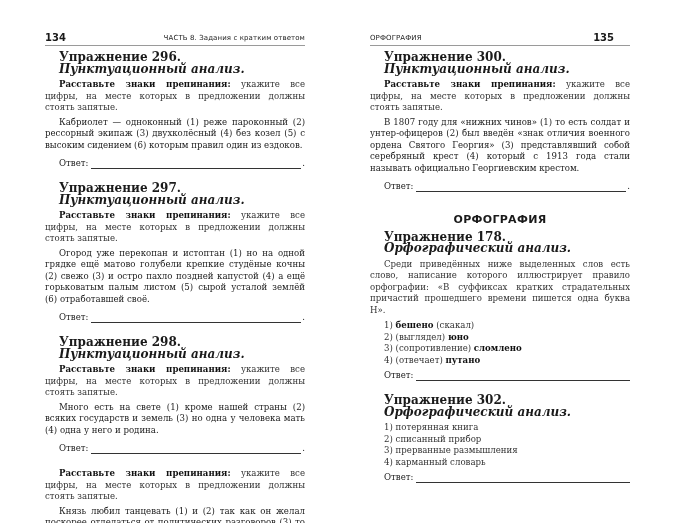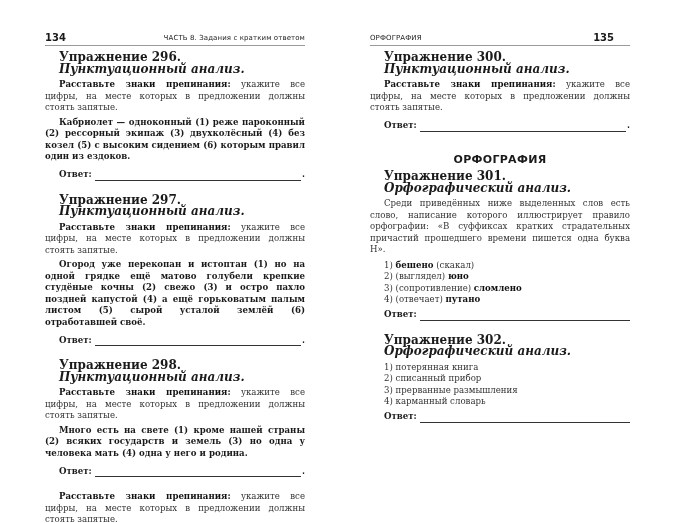--- a/index.html
+++ b/index.html
@@ -18,23 +18,23 @@
   .runhead { position: absolute; top: 1px; font-size: 7px; letter-spacing: 0.1px; color: #222; }
   .left .runhead { right: 0; }
   .right .runhead { left: 0; }
   .content { position: absolute; font-size: 8.6px; line-height: 11.5px; }
   .left .content { left: 45px; top: 52px; width: 260px; }
   .right .content { left: 33px; top: 52px; width: 260px; }
   .ex-title { font-weight: bold; padding-left: 14px; margin: 0 0 4px 0; font-size: 12px; }
   .ex-title .kind { font-style: italic; }
   .instr { text-indent: 14px; margin: 0 0 3px 0; text-align: justify; color: #333; }
   .instr b { color: #111; }
-  .task { text-indent: 14px; margin: 0 0 4px 0; text-align: justify; font-weight: bold; }
+  .task { text-indent: 14px; margin: 0 0 4px 0; text-align: justify; font-weight: normal; }
   .task-plain { text-indent: 14px; margin: 0 0 4px 0; text-align: justify; color: #333; }
-  .answer { display: flex; align-items: flex-end; padding-left: 14px; margin: 6px 0 0 0; height: 12px; font-weight: bold; }
+  .answer { display: flex; align-items: flex-end; padding-left: 14px; margin: 6px 0 0 0; height: 12px; }
   .answer .lbl { margin-right: 3px; }
   .answer .line { flex: 1; border-bottom: 1px solid #333; height: 8px; }
   .answer .dot { margin-left: 1px; }
   .block { margin-bottom: 14px; }
   .section-title { font-family: "DejaVu Sans", "Liberation Sans", sans-serif; font-weight: bold;
                    text-align: center; font-size: 11px; letter-spacing: 0.3px; margin: 22px 0 6px 0; }
   .opts { padding-left: 14px; margin: 2px 0 0 0; }
   .opt { line-height: 11.5px; color: #333; }
   .opt b { color: #111; }
 </style>
@@ -93,31 +93,32 @@
 <div class="page right">
   <div class="header">
     <span class="runhead">ОРФОГРАФИЯ</span>
     <span class="pnum">135</span>
   </div>
   <div class="content">
 
     <div class="block">
       <p class="ex-title"><span>Упражнение 300.</span> <span class="kind">Пунктуационный анализ.</span></p>
       <p class="instr"><b>Расставьте знаки препинания:</b><span> укажите все цифры, на месте которых в предложении должны стоять запятые.</span></p>
+      <p class="task">В 1807 году для «нижних чинов» (1) то есть солдат и унтер-офицеров (2) был введён «знак отличия военного ордена Святого Георгия» (3) представлявший собой серебряный крест (4) который с 1913 года стали называть официально Георгиевским крестом.</p>
       <div class="answer">
           <span class="lbl">Ответ:</span>
           <span class="line"></span>
           <span class="dot">.</span>
         </div>
     </div>
 
     <div class="section-title">ОРФОГРАФИЯ</div>
 
     <div class="block">
-      <p class="ex-title"><span>Упражнение 301.</span> <span class="kind">Орфографический анализ.</span></p>
+      <p class="ex-title"><span>Упражнение 178.</span> <span class="kind">Орфографический анализ.</span></p>
       <p class="task-plain">Среди приведённых ниже выделенных слов есть слово, написание которого иллюстрирует правило орфографии: «В суффиксах кратких страдательных причастий прошедшего времени пишется одна буква Н».</p>
       <div class="opts">
         <div class="opt"><span>1)</span> <b>бешено</b><span> (скакал)</span></div>
         <div class="opt"><span>2)</span> <span>(выглядел) </span><b>юно</b></div>
         <div class="opt"><span>3)</span> <span>(сопротивление) </span><b>сломлено</b></div>
         <div class="opt"><span>4)</span> <span>(отвечает) </span><b>путано</b></div>
       </div>
       <div class="answer" style="margin-top:3px">
           <span class="lbl">Ответ:</span>
           <span class="line"></span>

